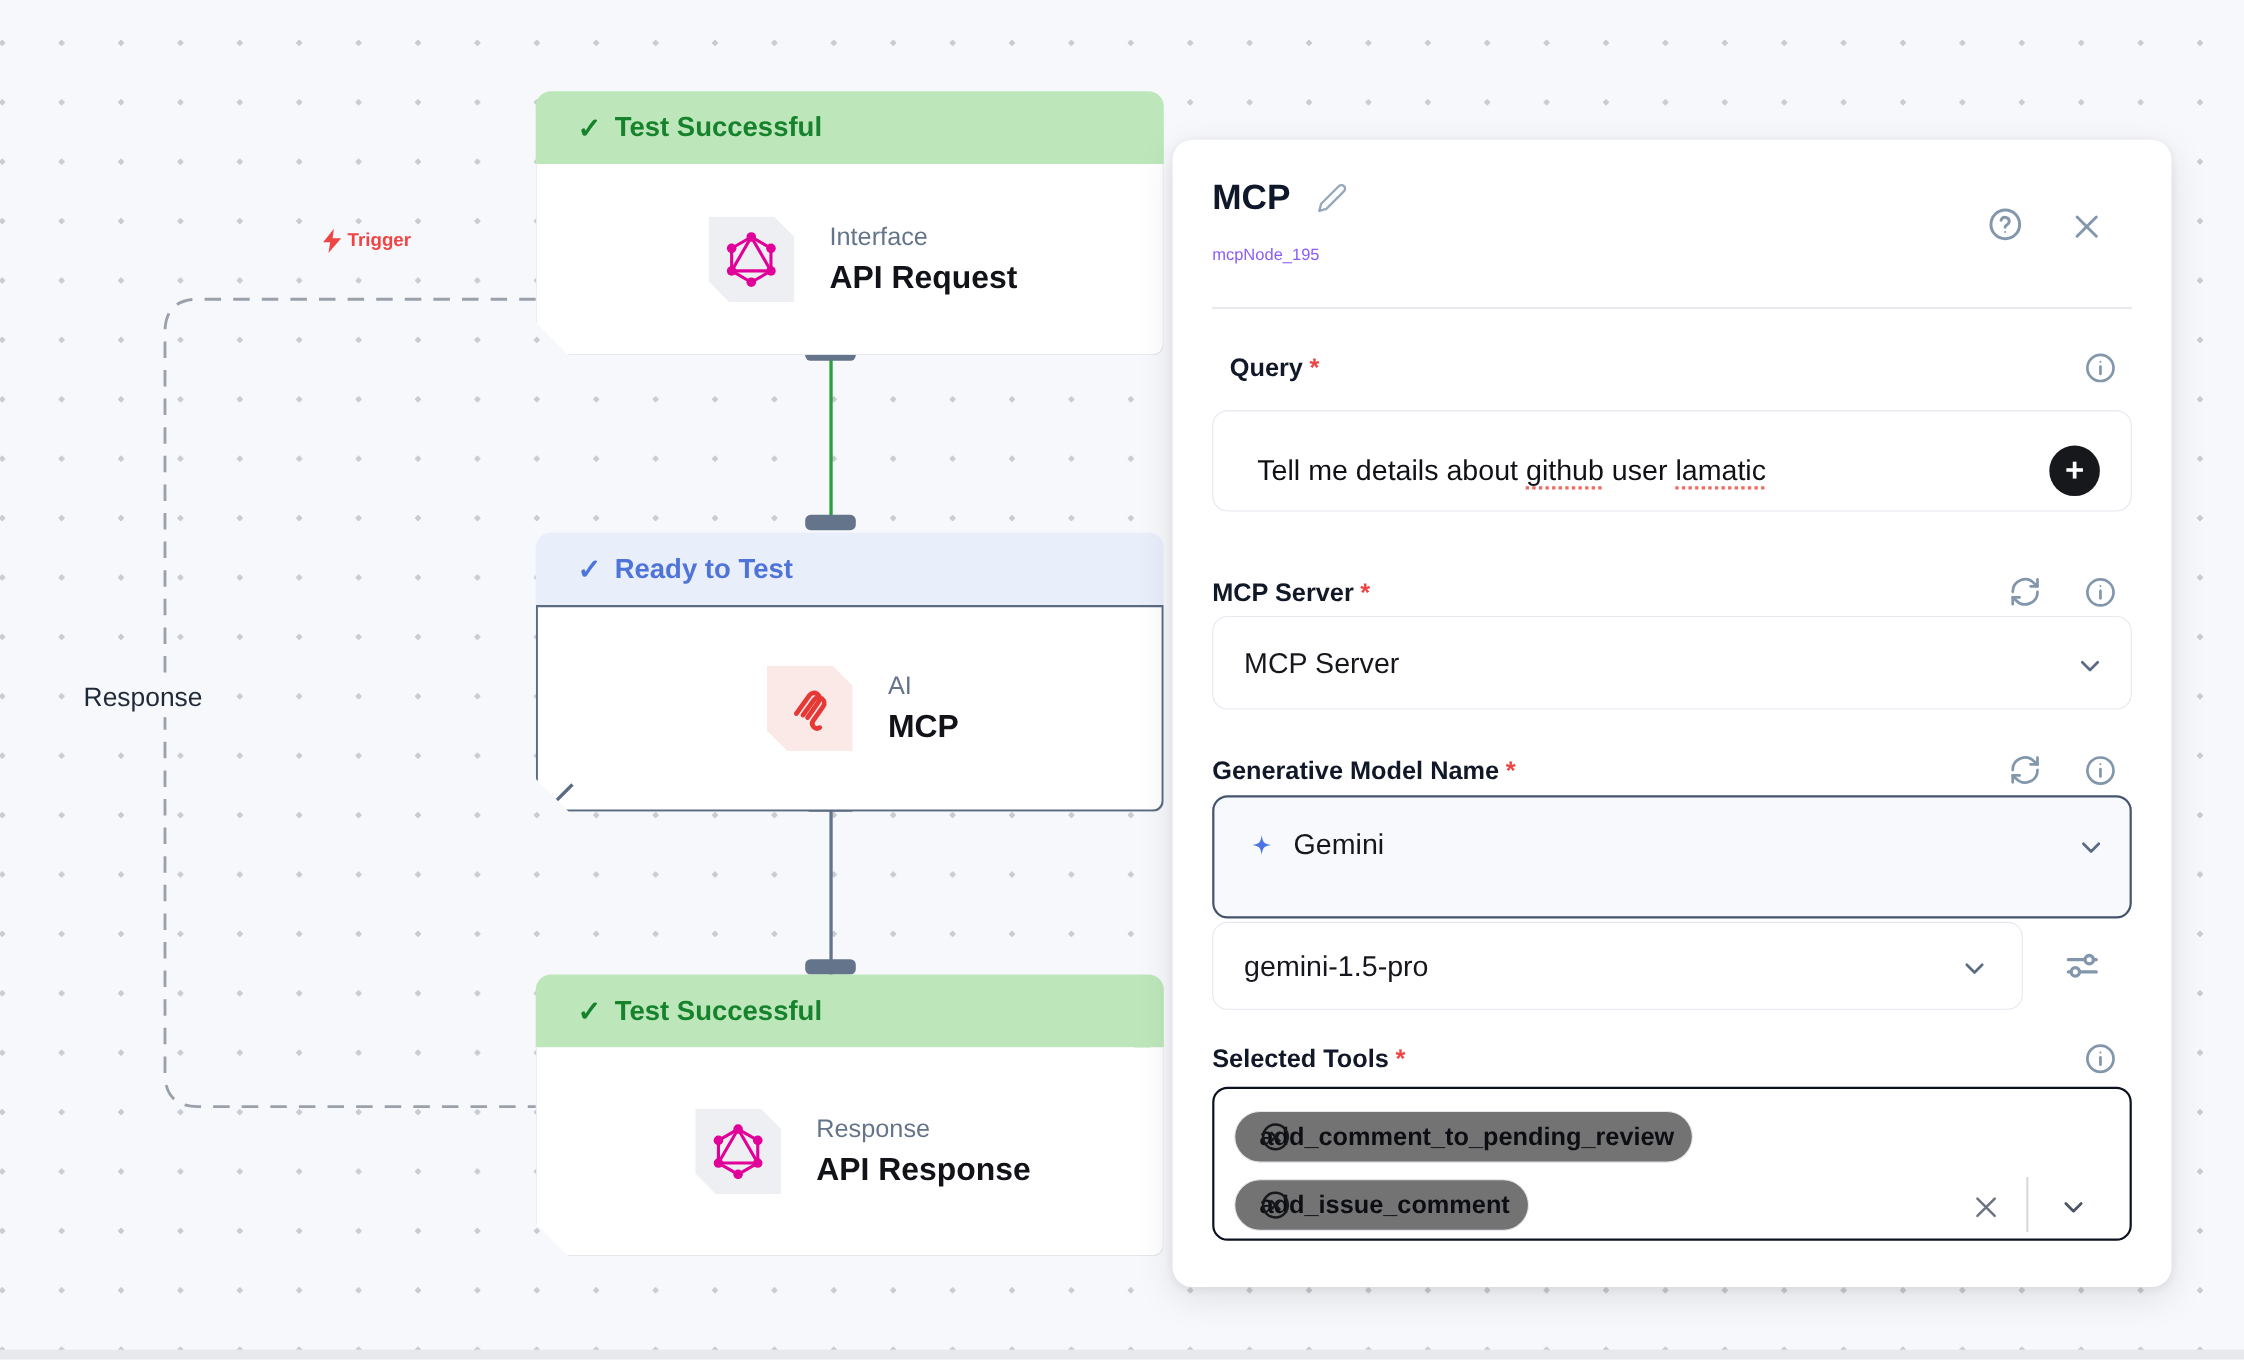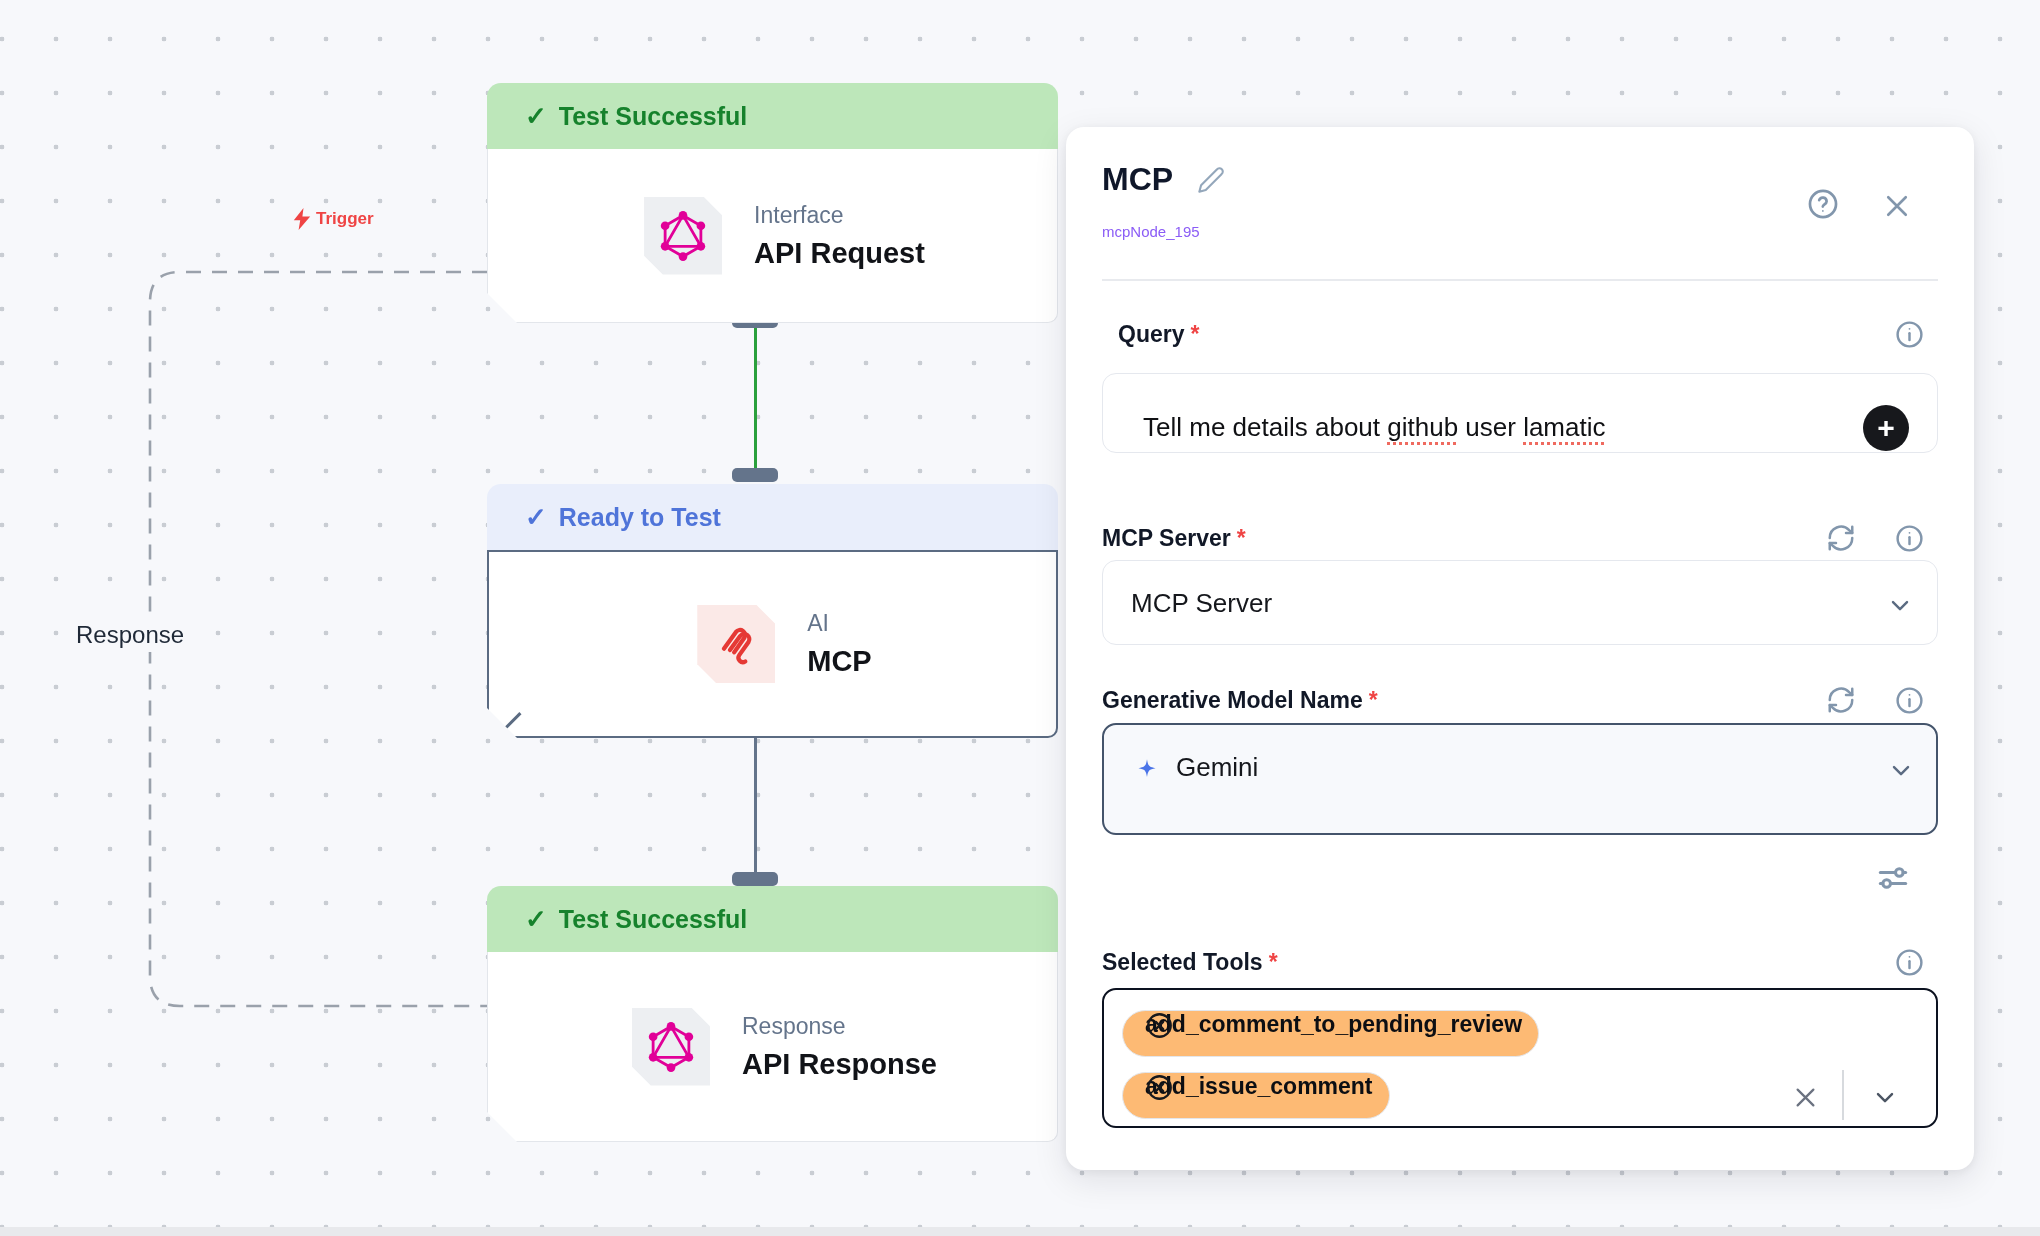--- a/index.html
+++ b/index.html
@@ -52,22 +52,22 @@
   .icon-btn{width:34px;height:34px;display:flex;align-items:center;justify-content:center;}
   .inputbox{left:36px;width:836px;background:#fff;border:1.5px solid #e5e8ee;border-radius:14px;}
   .query-text{left:40px;top:38px;font-size:26px;color:#101114;white-space:nowrap;}
   .query-text span{position:static;}
   .misspell{text-decoration:underline dotted #ef6a5f 2.5px;text-underline-offset:6px;}
   .plusbtn{left:760px;top:31px;width:46px;height:46px;border-radius:50%;background:#17181c;color:#fff;
     display:flex;align-items:center;justify-content:center;font-size:30px;font-weight:bold;line-height:1;}
   .sel-text{left:28px;font-size:26px;color:#15171c;white-space:nowrap;}
   .gemini{background:#f7f9fc;border:2.5px solid #44546b;}
   .tools-box{left:36px;top:861px;width:836px;height:140px;border:2.5px solid #0c1220;border-radius:14px;background:#fff;}
-  .tag{display:flex;align-items:flex-start;gap:12px;height:47px;padding:0 16px 0 22px;
-    border:1.5px solid #e3e6eb;border-radius:999px;background:#fdba74;font-size:23px;font-weight:bold;color:#0c0e13;position:absolute;white-space:nowrap;}
+  .tag{display:flex;align-items:center;gap:12px;height:47px;padding:0 16px 0 22px;
+    border:1.5px solid #e3e6eb;border-radius:999px;background:#737373;font-size:23px;font-weight:bold;color:#0c0e13;position:absolute;white-space:nowrap;}
   .tag span{position:static;}
   .vdiv{width:2px;height:50px;background:#d7dade;}
   .hscroll{position:absolute;left:0;right:0;bottom:0;height:9px;background:#e8e9ec;}
 </style>
 </head>
 <body>
 
 <div class="stage">
 
   <svg class="wires" width="2040" height="1236">
@@ -192,21 +192,21 @@
     <div class="fl" style="left:36px;top:194px;">
       <span style="position:static;margin-left:16px;">Query</span><span class="req">*</span>
     </div>
     <div class="icon-btn" style="left:826px;top:190px;">
       <svg width="31" height="31" viewBox="0 0 24 24" fill="none" stroke="#8296ac" stroke-width="1.9" stroke-linecap="round">
         <circle cx="12" cy="12" r="9.2"></circle>
           <path d="M12 11v5.2"></path>
           <circle cx="12" cy="7.6" r="0.7" fill="#8296ac" stroke="none"></circle>
       </svg>
     </div>
-    <div class="inputbox" style="top:246px;height:80px;">
+    <div class="inputbox" style="top:246px;height:92px;">
       <div class="query-text">
         <span>Tell me details about </span><span class="misspell">github</span><span> user </span><span class="misspell">lamatic</span>
       </div>
       <div class="plusbtn">
         <span style="position:static;">+</span>
       </div>
     </div>
 
     <div class="fl" style="left:36px;top:398px;">
       <span style="position:static;">MCP Server</span><span class="req">*</span>
@@ -254,20 +254,28 @@
       </svg>
     </div>
     <div class="inputbox gemini" style="top:596px;height:112px;">
       <div class="icon-btn" style="left:26px;top:26px;">
         <svg width="30" height="30" viewBox="0 0 24 24">
           <path d="M12 1.6 C12.9 7 13.6 7.8 18.8 8.7 C13.6 9.6 12.9 10.4 12 15.8 C11.1 10.4 10.4 9.6 5.2 8.7 C10.4 7.8 11.1 7 12 1.6 Z" fill="#4a74e8" transform="translate(0,3.4)"></path>
         </svg>
       </div>
       <div class="sel-text" style="left:72px;top:27px;">Gemini</div>
       <div class="icon-btn" style="left:780px;top:28px;">
+        <svg width="28" height="28" viewBox="0 0 24 24" fill="none" stroke="#5b6b82" stroke-width="2.1" stroke-linecap="round" stroke-linejoin="round">
+            <path d="M6 9.5 12 15.5 18 9.5"></path>
+          </svg>
+      </div>
+    </div>
+    <div class="inputbox" style="top:711px;height:80px;width:737px;">
+      <div class="sel-text" style="top:24px;">gemini-1.5-pro</div>
+      <div class="icon-btn" style="left:675px;top:24px;">
         <svg width="28" height="28" viewBox="0 0 24 24" fill="none" stroke="#5b6b82" stroke-width="2.1" stroke-linecap="round" stroke-linejoin="round">
             <path d="M6 9.5 12 15.5 18 9.5"></path>
           </svg>
       </div>
     </div>
     <div class="icon-btn" style="left:806px;top:730px;width:42px;height:42px;">
       <svg width="38" height="38" viewBox="0 0 24 24" fill="none" stroke="#8296ac" stroke-width="1.9" stroke-linecap="round">
         <path d="M4 8.5 H13"></path>
           <circle cx="16" cy="8.5" r="2.4"></circle>
           <path d="M18.4 8.5 H20"></path>

